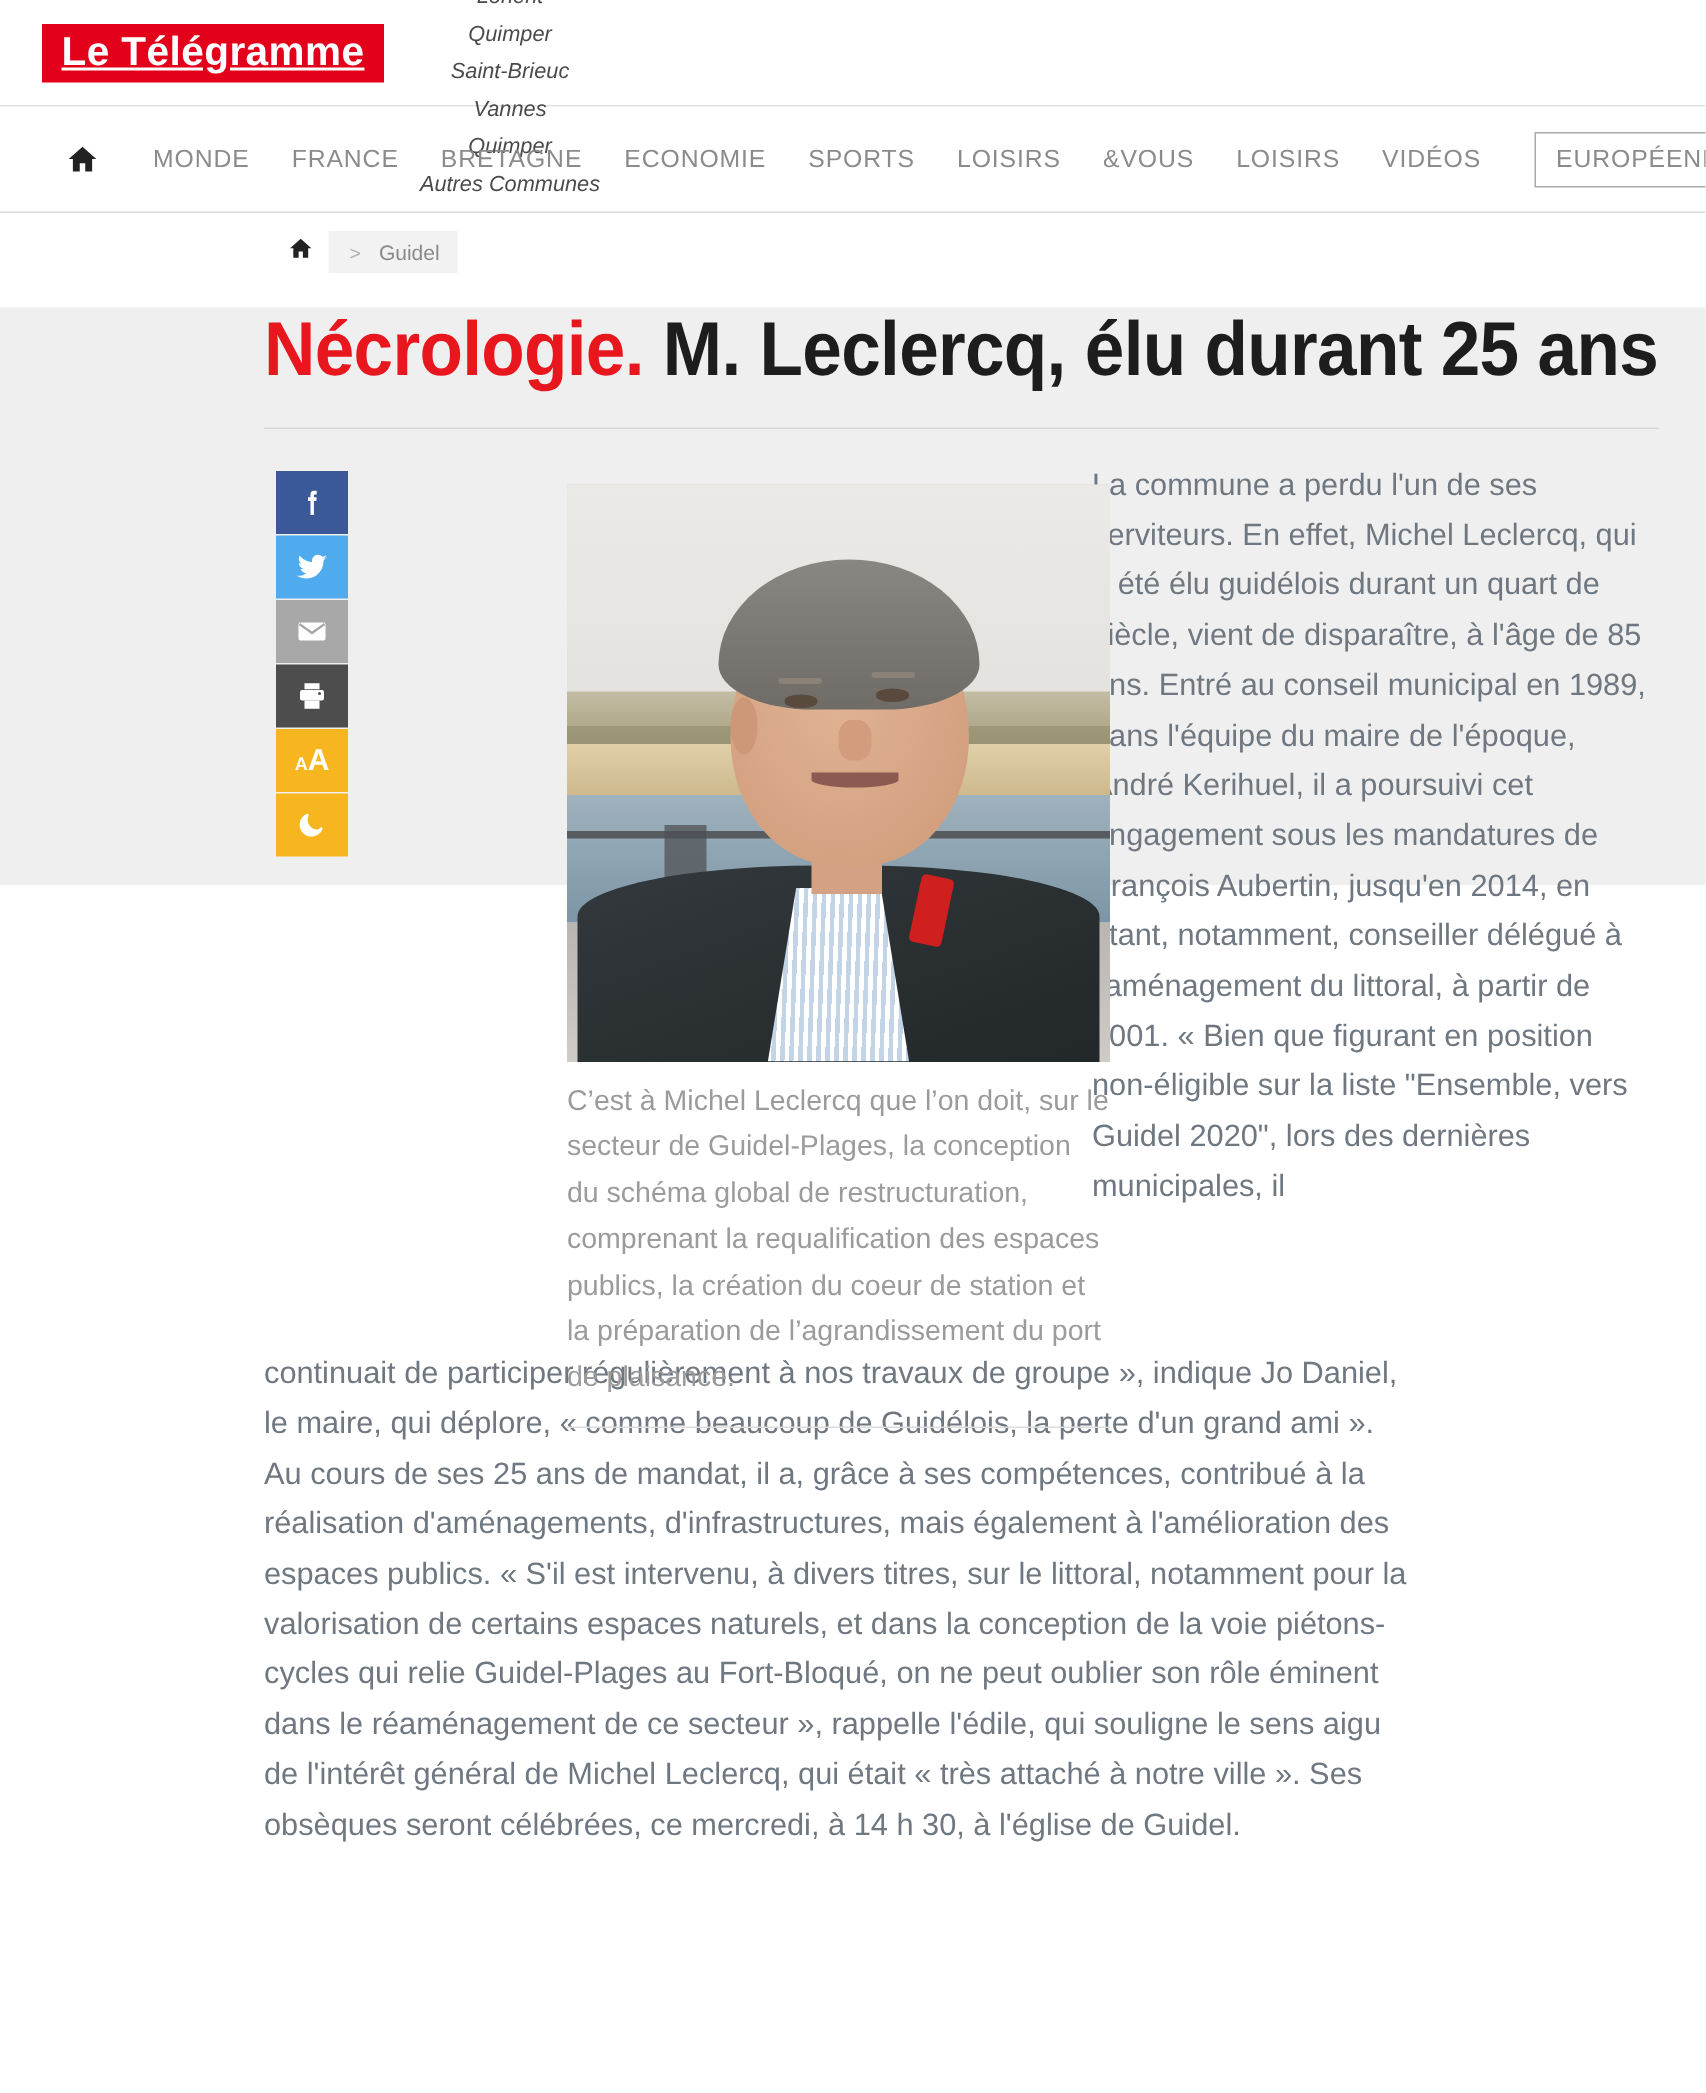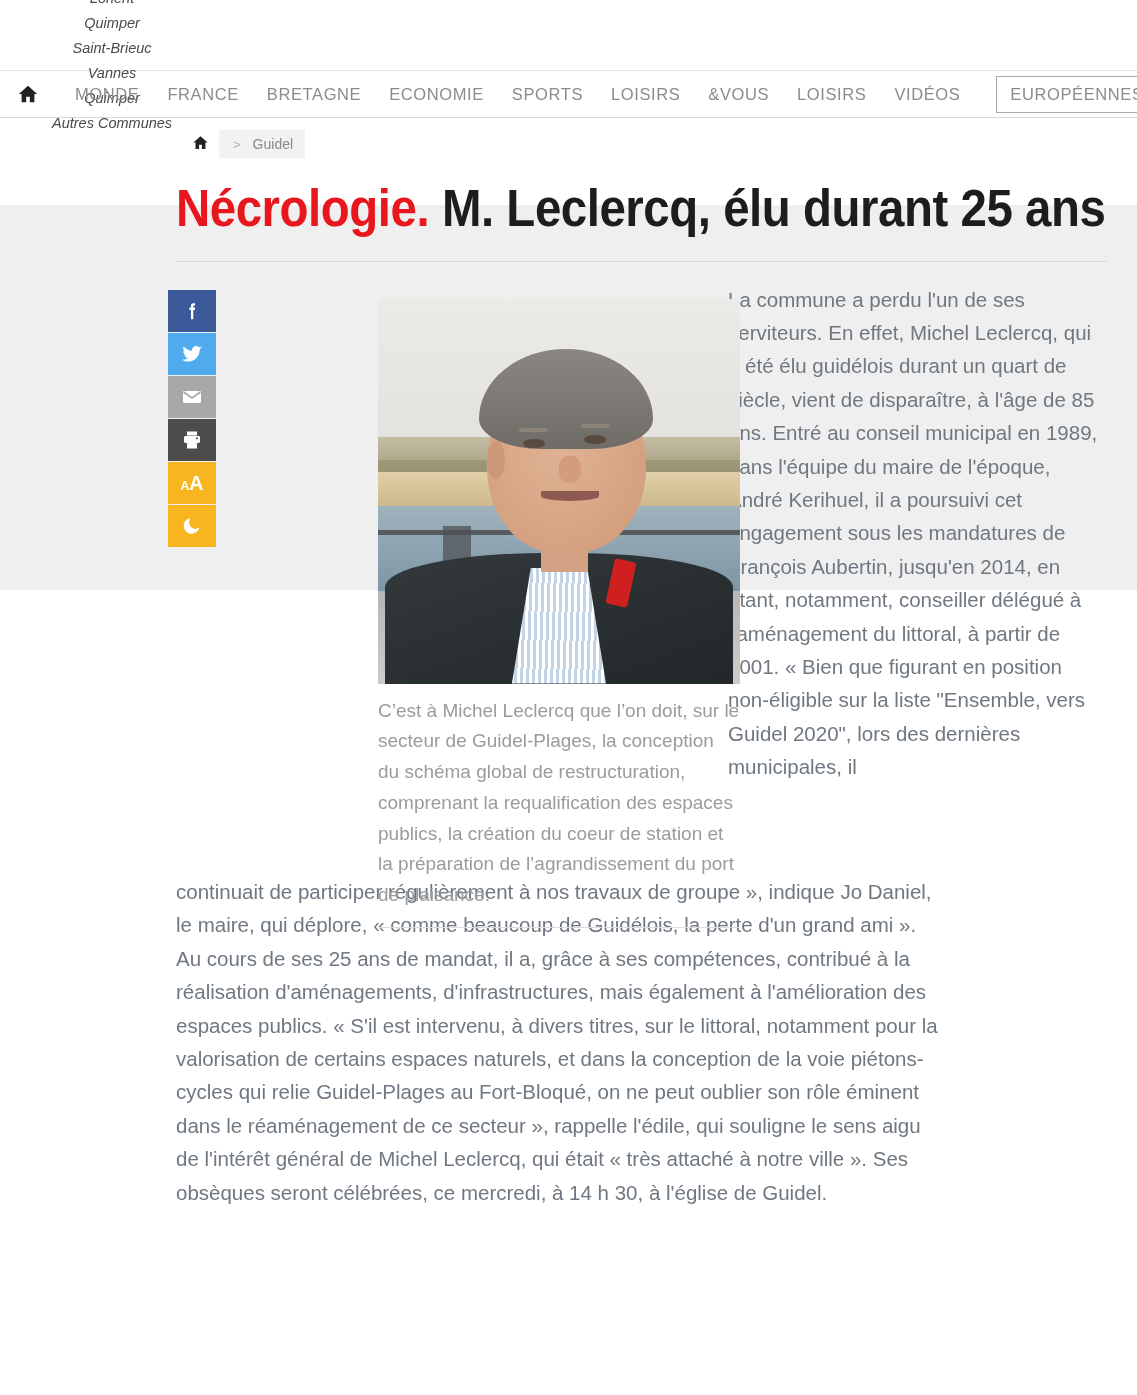--- a/index.html
+++ b/index.html
@@ -43,25 +43,25 @@
     font-size: 14.5px;
     color: #4a4a4a;
     text-decoration: none;
     white-space: nowrap;
   }
 
   
   .mainnav-wrap {
     border-top: 1px solid #e3e3e3;
     border-bottom: 1px solid #d9d9d9;
-    height: 48px;
+    height: 72px;
     background: #fff;
     display: flex;
     align-items: center;
-    padding-left: 17px;
+    padding-left: 44px;
   }
   .mainnav {
     display: flex;
     align-items: center;
     gap: 0;
   }
   .home-ico { margin-right: 22px; display: flex; align-items: center; }
   .mainnav a.navitem {
     font-size: 16.5px;
     color: #8b8b8b;
@@ -149,21 +149,21 @@
 
   
   .article {
     position: relative;
     margin-top: 18px;
     padding-left: 8px;
   }
 
   .sharebar {
     position: absolute;
-    left: 0px; top: 7px;
+    left: 16px; top: 7px;
     width: 48px;
     display: flex;
     flex-direction: column;
     gap: 1px;
   }
   .sharebtn {
     width: 48px; height: 42px;
     display: flex; align-items: center; justify-content: center;
     cursor: pointer;
   }
@@ -318,20 +318,21 @@
   }
   .body-rest {
     width: 762px;
     margin-top: -8px;
   }
 </style>
 </head>
 <body>
 
 <div class="masthead">
+  <a class="logo" href="#">Le Télégramme</a>
   <nav class="city-nav">
     <a href="#">Brest</a>
     <a href="#">Lannion</a>
     <a href="#">Lorient</a>
     <a href="#">Quimper</a>
     <a href="#">Saint-Brieuc</a>
     <a href="#">Vannes</a>
     <a href="#">Quimper</a>
     <a href="#">Autres Communes</a>
   </nav>

